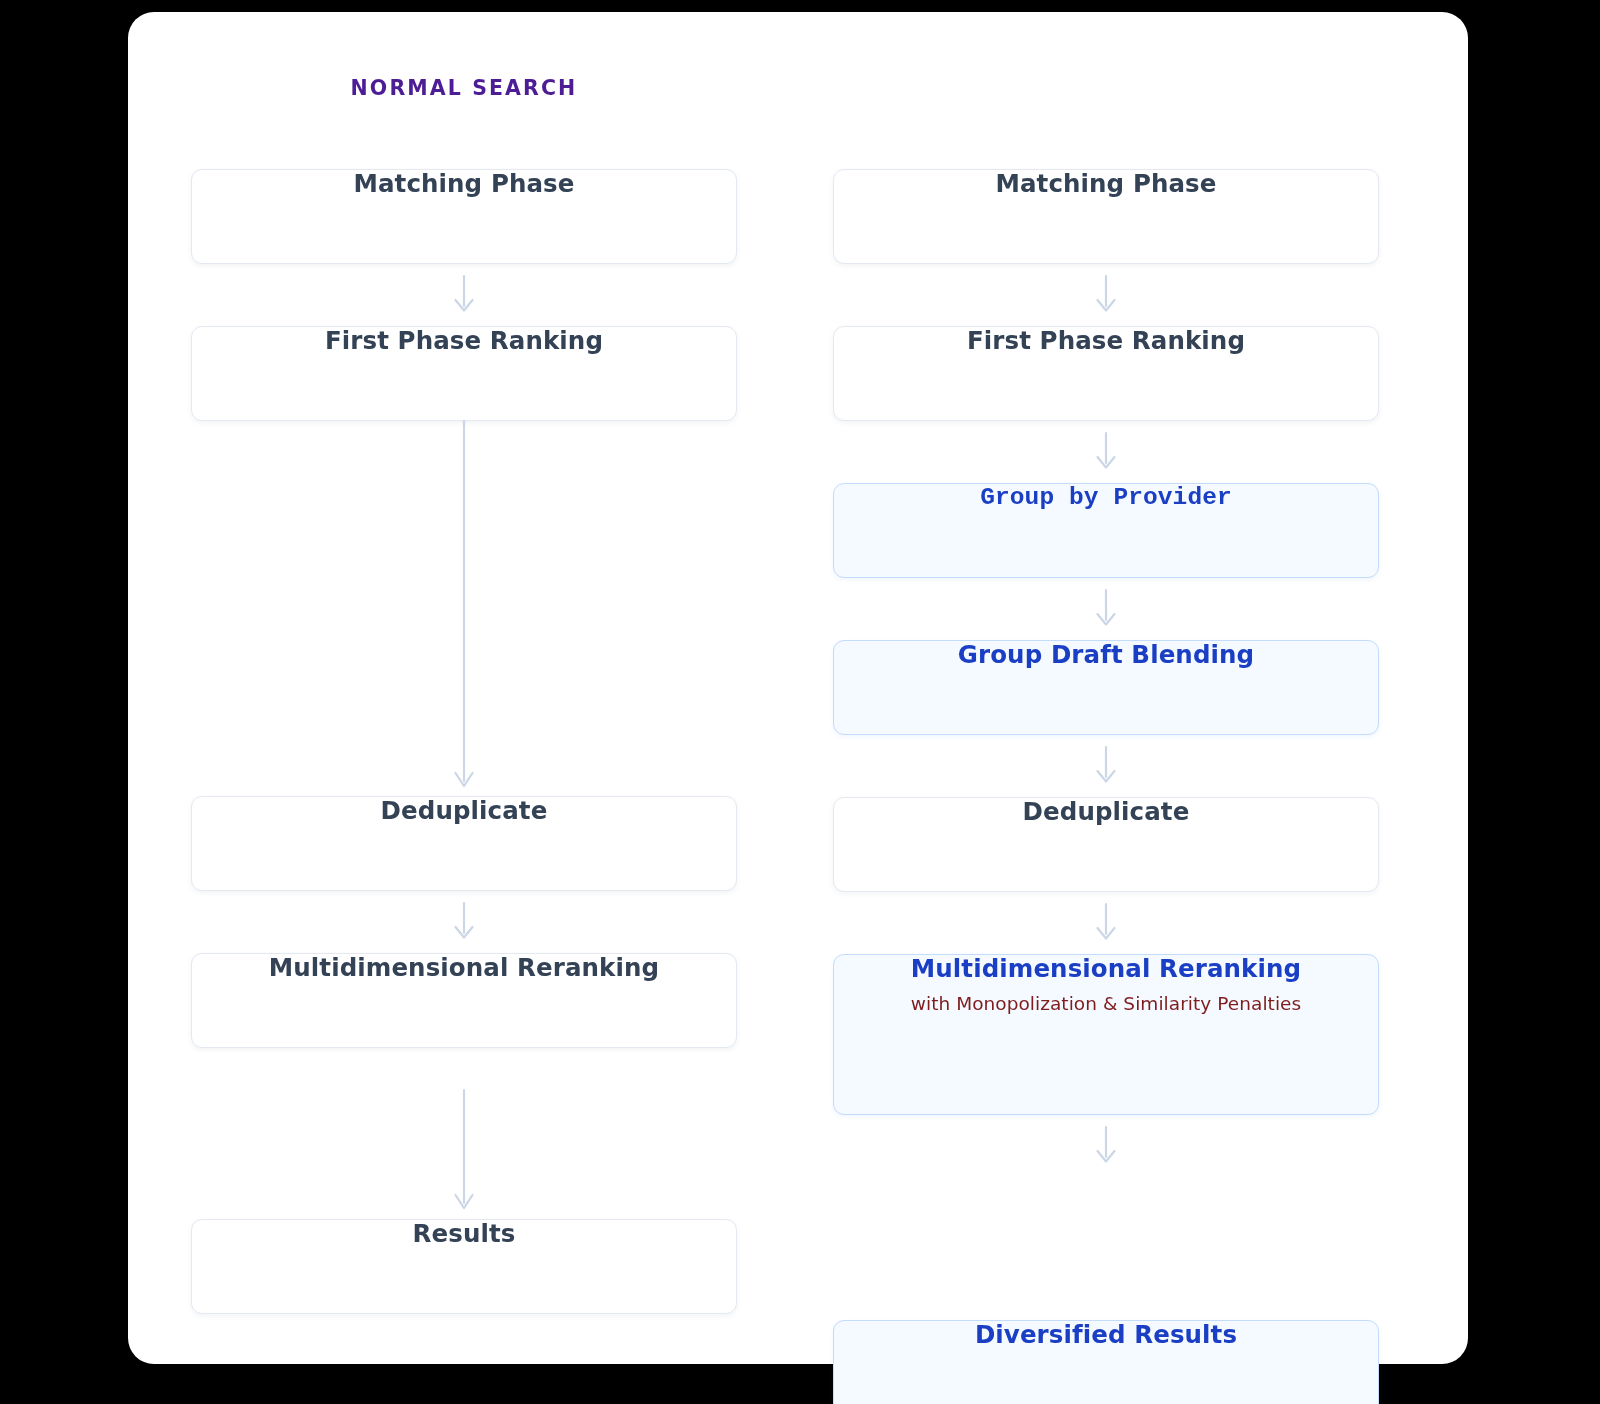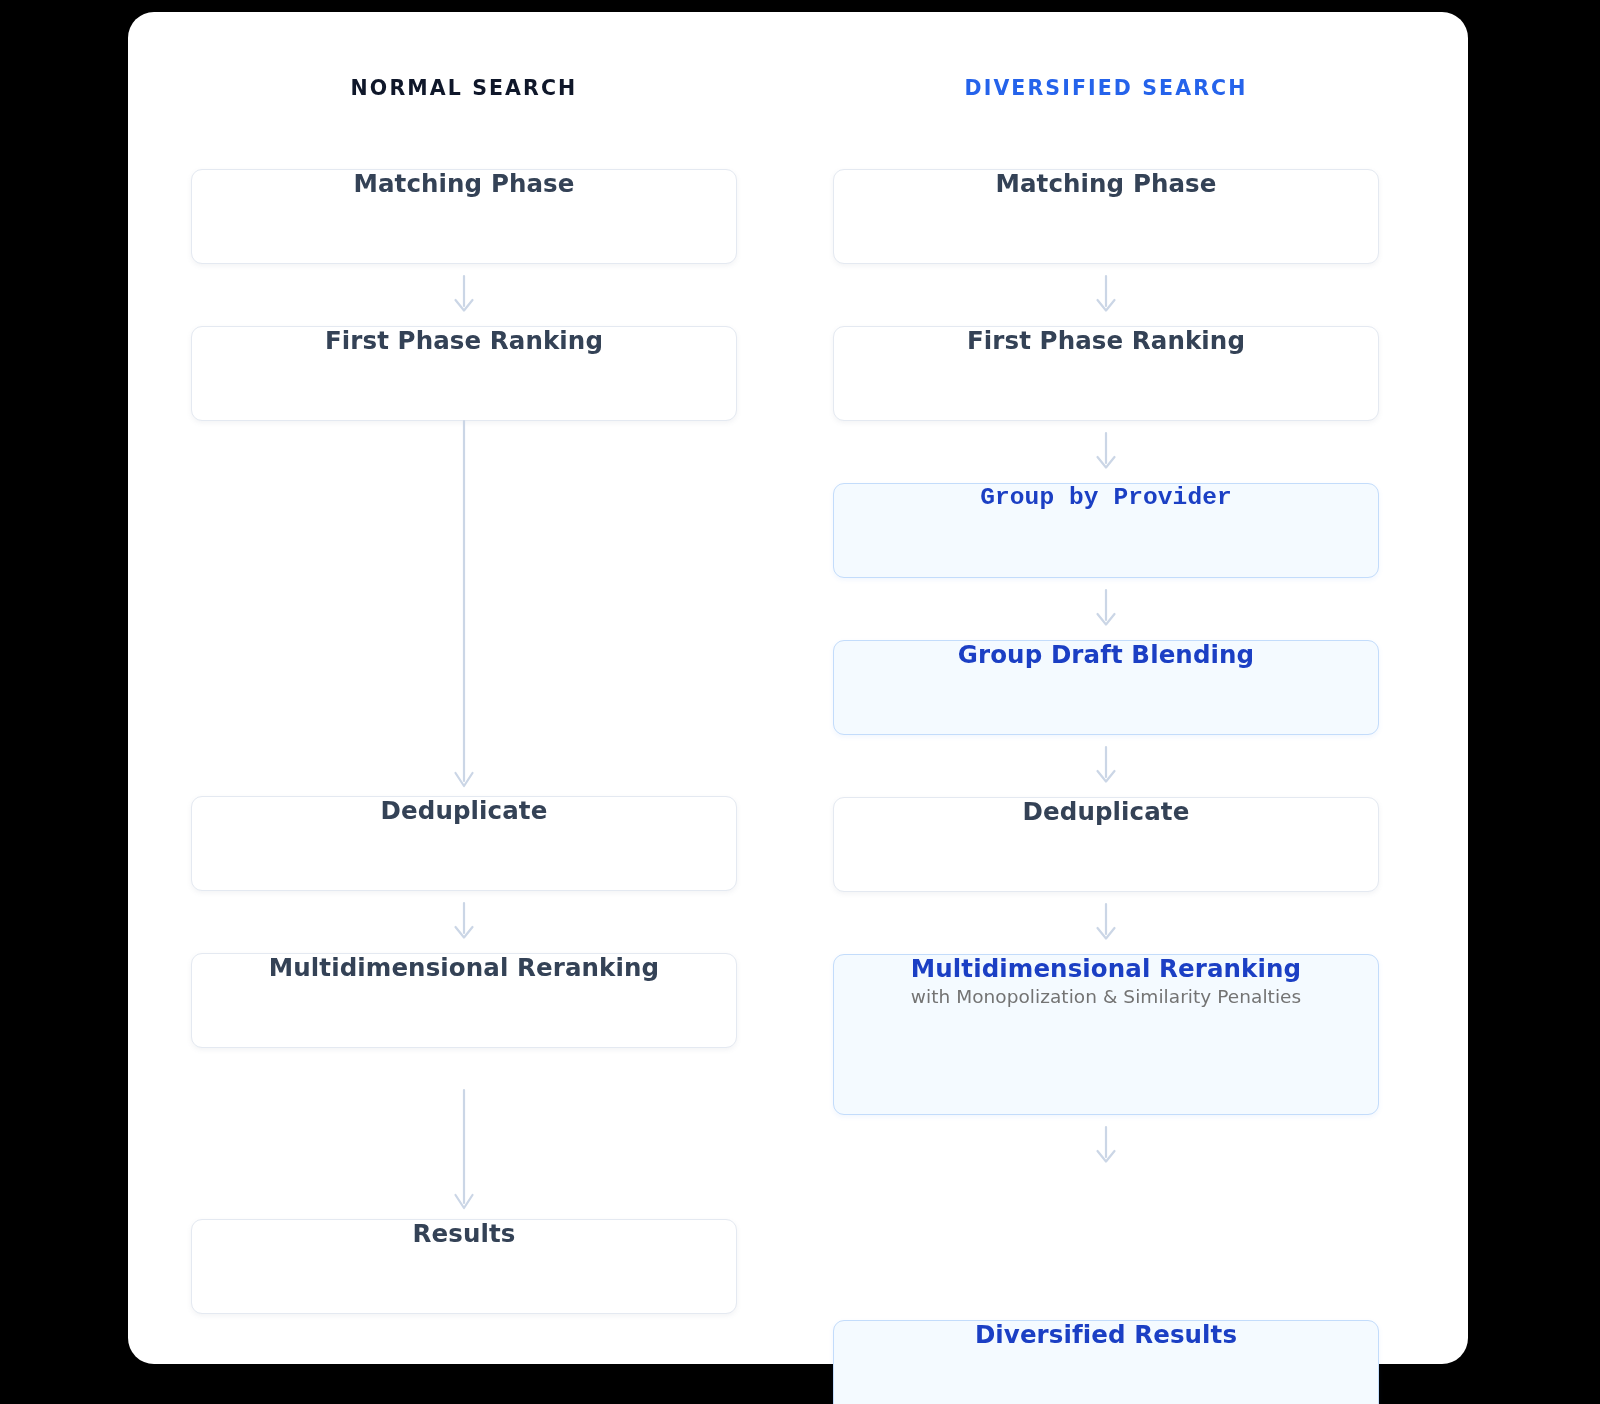--- a/index.html
+++ b/index.html
@@ -52,21 +52,21 @@
     top: 66px;
     left: 0;
     width: 546px;
     text-align: center;
     font-size: 20.5px;
     font-weight: 700;
     letter-spacing: 2.1px;
     text-transform: uppercase;
     line-height: 1;
   }
-  .col-title.normal     { color: #0f172a; }
+  .col-title.normal     { color: #4c1d95; }
   .col-title.diversified{ color: #2563eb; }
 
   
   .node {
     position: absolute;
     left: 0;
     width: 546px;
     border-radius: 11px;
     display: flex;
     flex-direction: column;
@@ -90,24 +90,24 @@
   .node-title {
     font-size: 24.5px;
     font-weight: 700;
     line-height: 1.15;
     letter-spacing: 0.1px;
   }
   .node.plain .node-title     { color: #344256; }
   .node.highlight .node-title { color: #1b3fc4; }
 
   .node-sub {
-    margin-top: 3px;
+    margin-top: 10px;
     font-size: 18.5px;
     font-weight: 400;
-    color: #737373;
+    color: #7f1d1d;
     line-height: 1.2;
     letter-spacing: 0.05px;
   }
 
   
   .connector {
     position: absolute;
     left: 0;
     width: 546px;
     display: flex;
@@ -174,21 +174,20 @@
           </svg>
         </div>
 
         <div class="node plain" style="top:1207px; height:95px;">
           <div class="node-title">Results</div>
         </div>
       </div>
 
       <div class="column right">
 
-        <div class="col-title diversified">DIVERSIFIED SEARCH</div>
 
         <div class="node plain" style="top:157px; height:95px;">
           <div class="node-title">Matching Phase</div>
         </div>
 
         <div class="connector" style="top:252px; height:62px;">
           <svg width="26" height="44" viewBox="0 0 26 44" aria-hidden="true">
             <line x1="13" y1="3" x2="13" y2="33" class="conn-stroke" stroke-width="2.2" stroke-linecap="round"></line>
             <polyline points="4.5,27 13,37.5 21.5,27" fill="none" class="conn-stroke" stroke-width="2.2" stroke-linecap="round" stroke-linejoin="round"></polyline>
           </svg>

